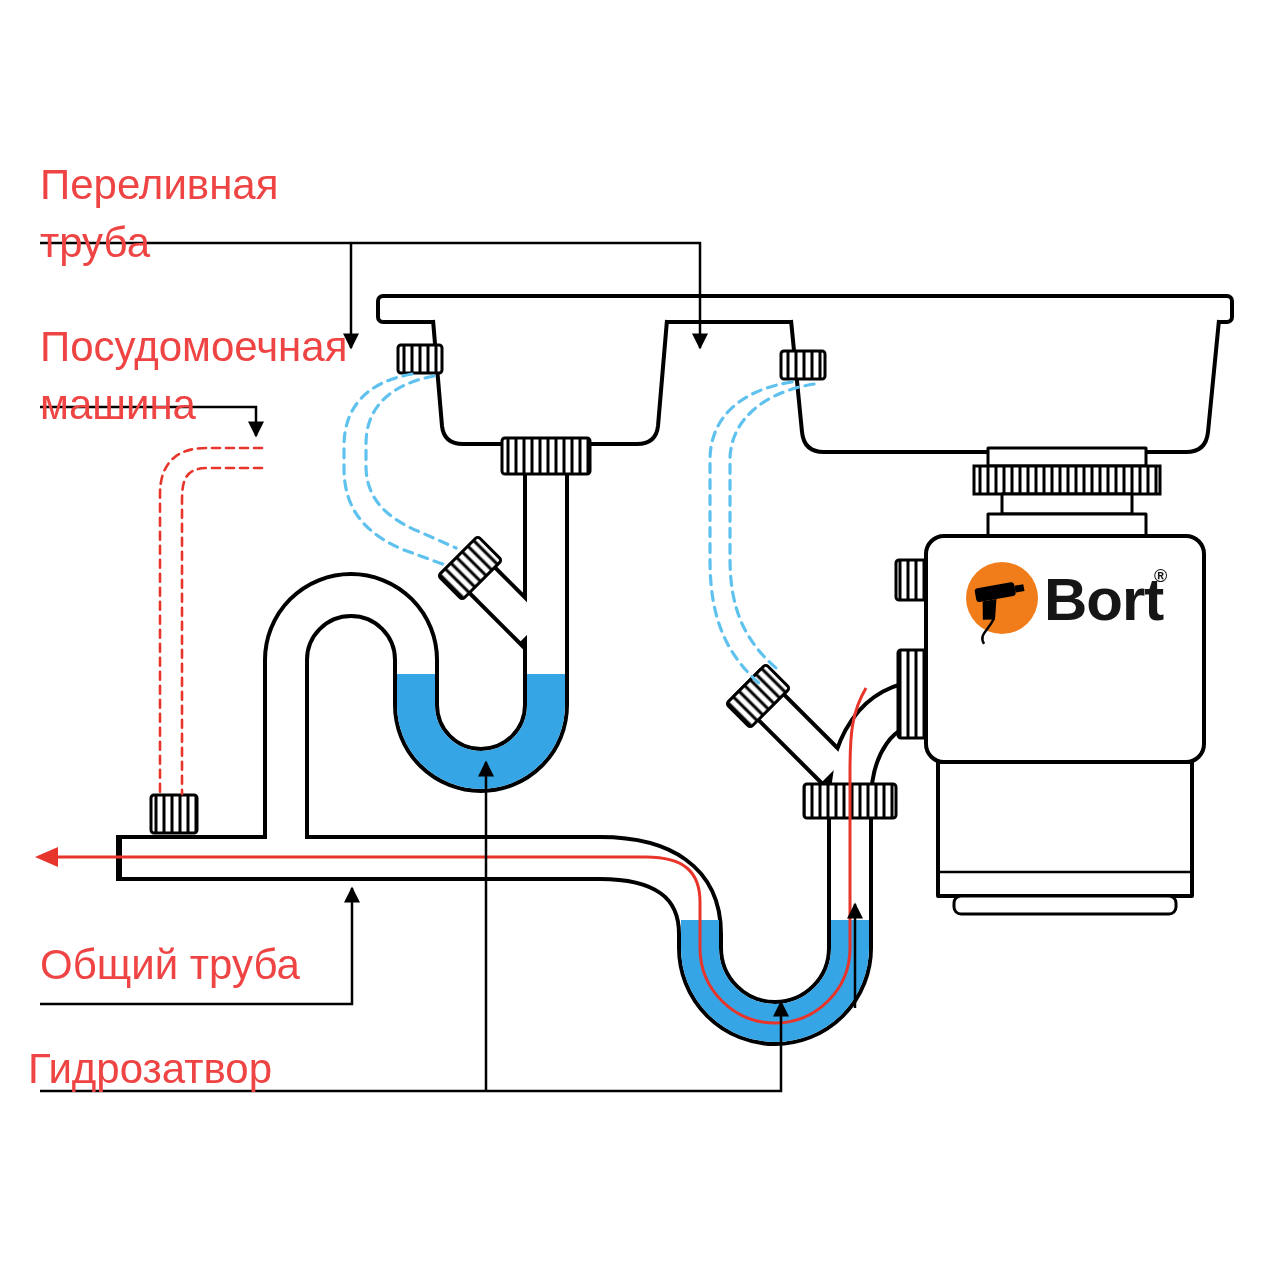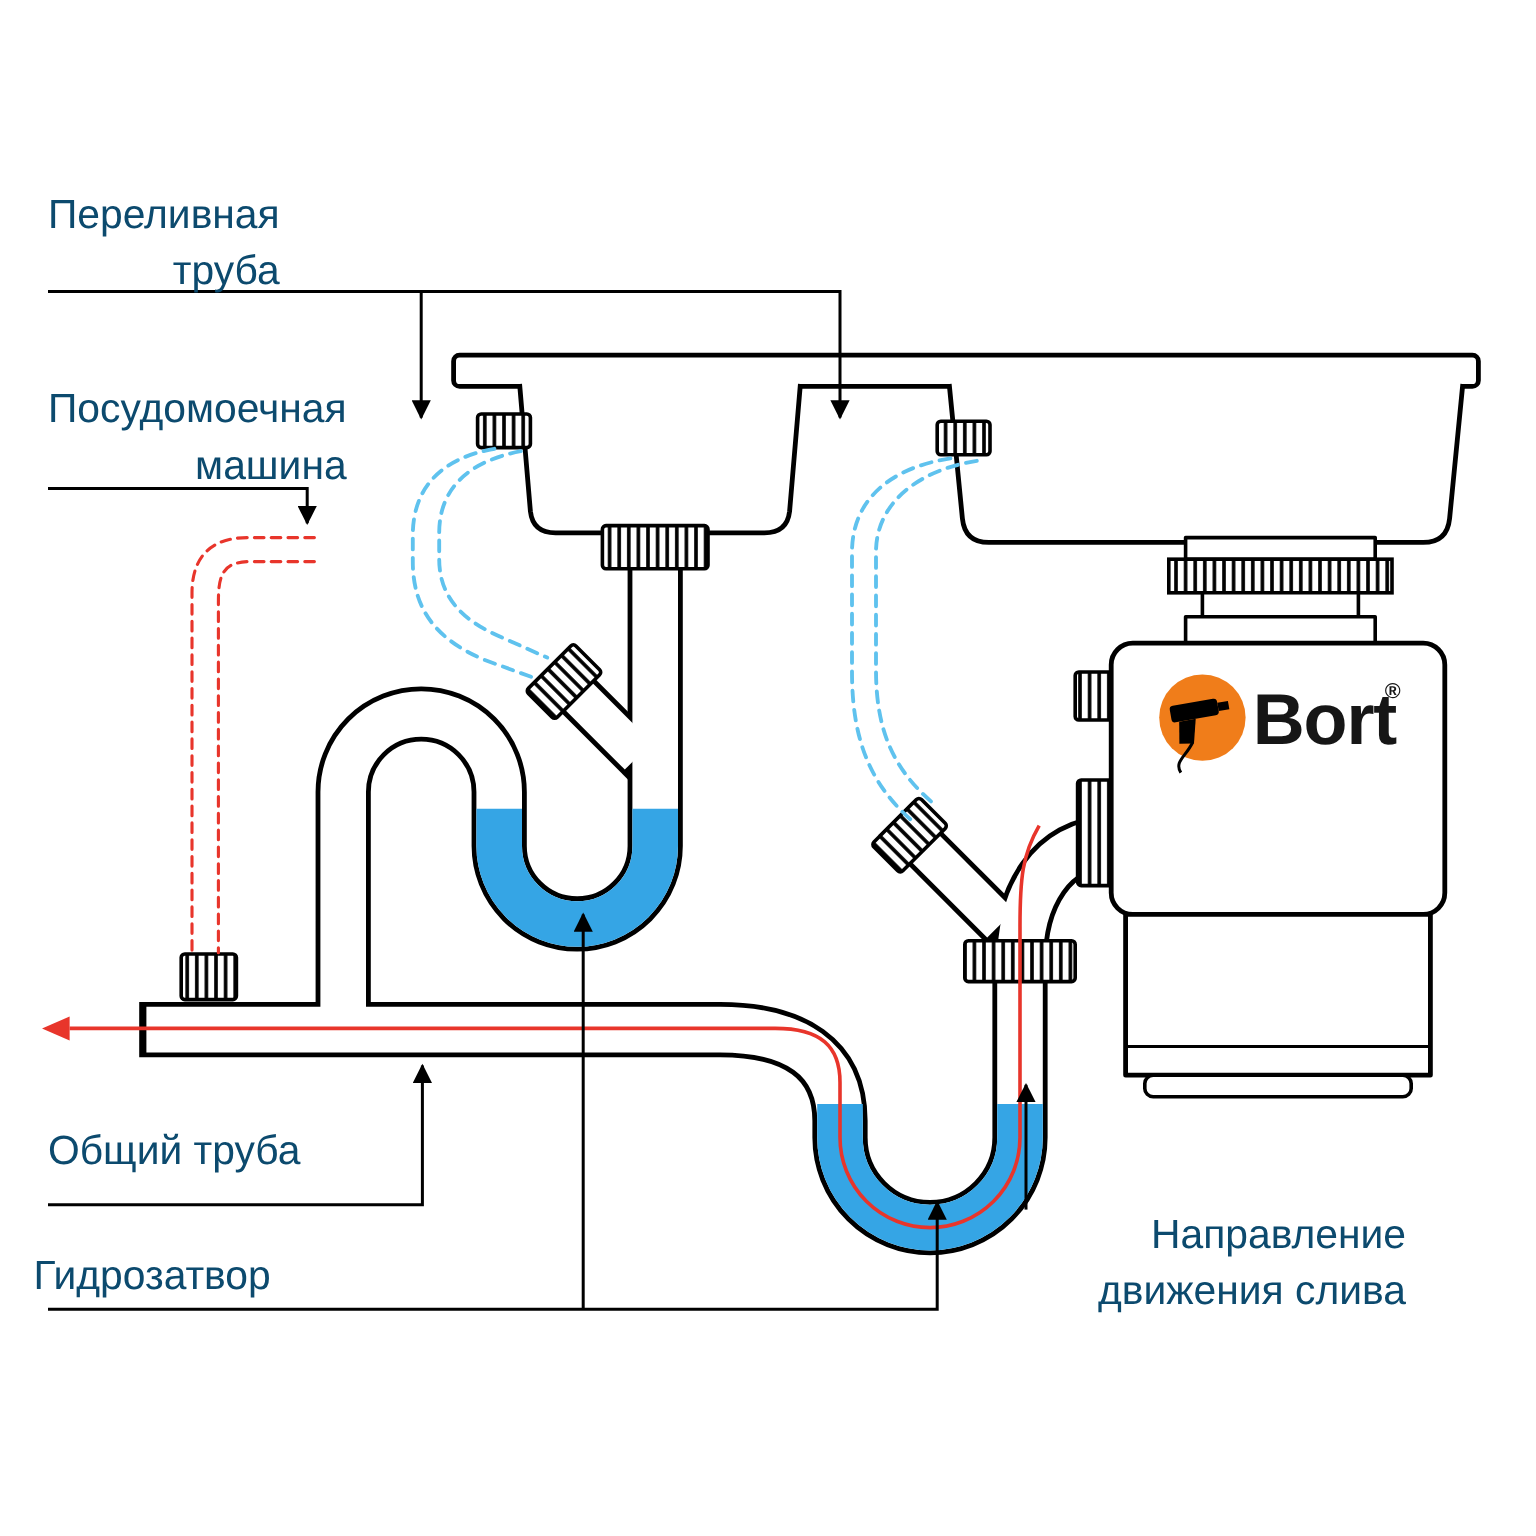--- a/index.html
+++ b/index.html
@@ -1,19 +1,19 @@
 <!DOCTYPE html>
 <html style="--water: #35a5e5; --overflow: #5fc2ee; --dishwasher: #e8352b; --flow: #e8352b; --logo: #f07d1a; --line: #000000;"><head>
 <meta charset="utf-8">
 <style>
   html,body{margin:0;padding:0;background:#fff;}
   #stage{position:relative;width:1280px;height:1280px;background:#fff;overflow:hidden;
          font-family:"Liberation Sans",sans-serif;}
   svg{position:absolute;left:0;top:0;}
-  .label{position:absolute;color:#0c4a6e;font-size:34px;line-height:1.38;white-space:pre-line;text-align:right;}
+  .label{position:absolute;color:#ef4444;font-size:42px;line-height:1.38;white-space:pre-line;}
   .lbl-overflow{left:40px;top:156px;}
   .lbl-dishwasher{left:40px;top:318px;}
   .lbl-common{left:40px;top:936px;}
   .lbl-trap{left:28px;top:1040px;}
   .lbl-flow{left:915px;top:1006px;}
   
   .pipeB{fill:none;stroke:#000;stroke-width:46;stroke-linecap:butt;stroke-linejoin:round;}
   .pipeW{fill:none;stroke:#fff;stroke-width:38;stroke-linecap:butt;stroke-linejoin:round;}
   .stubB{fill:none;stroke:#000;stroke-width:40;stroke-linecap:butt;}
   .stubW{fill:none;stroke:#fff;stroke-width:32;stroke-linecap:butt;}
@@ -136,16 +136,14 @@
       <path class="pointer" marker-end="url(#ab)" d="M 855,1008 L 855,904"></path>
     </g>
   </svg>
 
   <div class="label lbl-overflow">Переливная
 труба</div>
   <div class="label lbl-dishwasher">Посудомоечная
 машина</div>
   <div class="label lbl-common">Общий труба</div>
   <div class="label lbl-trap">Гидрозатвор</div>
-  <div class="label lbl-flow">Направление
-движения слива</div>
 
 </div>
 
 </body></html>

